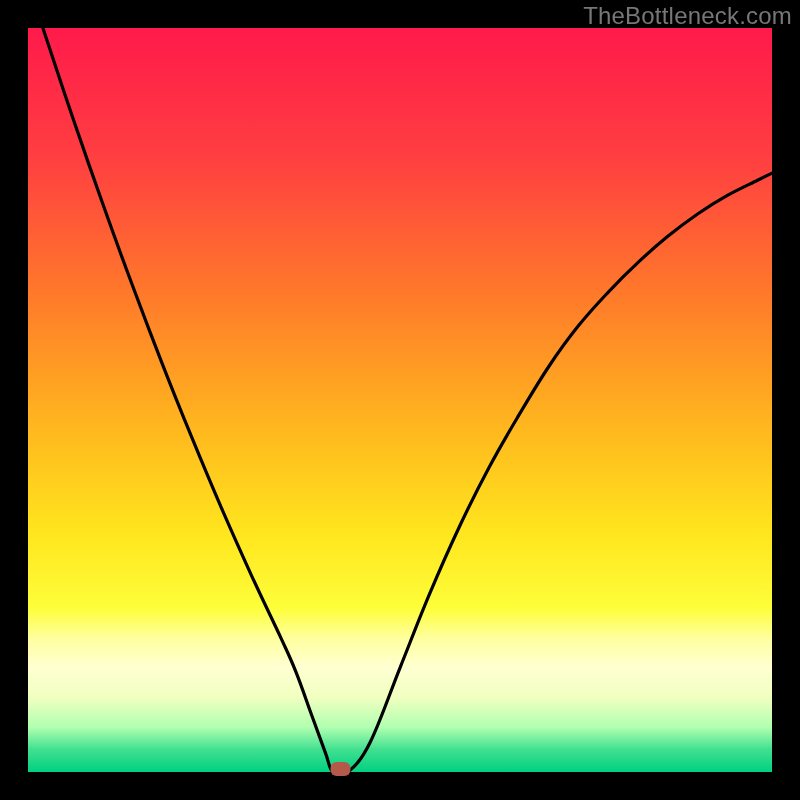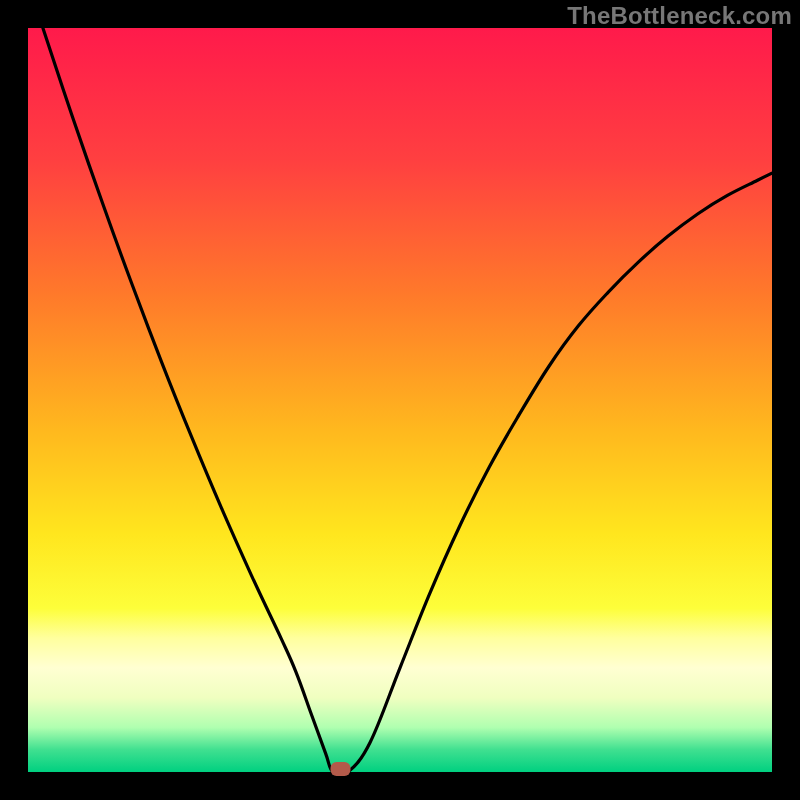--- a/index.html
+++ b/index.html
@@ -30,21 +30,21 @@
       #b0ffb0 94%,
       #40e090 97%,
       #00d080 100%);
   }
   .watermark {
     position: absolute;
     top: 2px;
     right: 8px;
     color: #777;
     font-size: 24px;
-    font-weight: 700;
+    font-weight: 400;
     font-family: Arial, sans-serif;
     letter-spacing: 0.2px;
     z-index: 10;
   }
   svg.curve {
     position: absolute;
     left: 0; top: 0;
     width: 100%; height: 100%;
     overflow: visible;
   }

